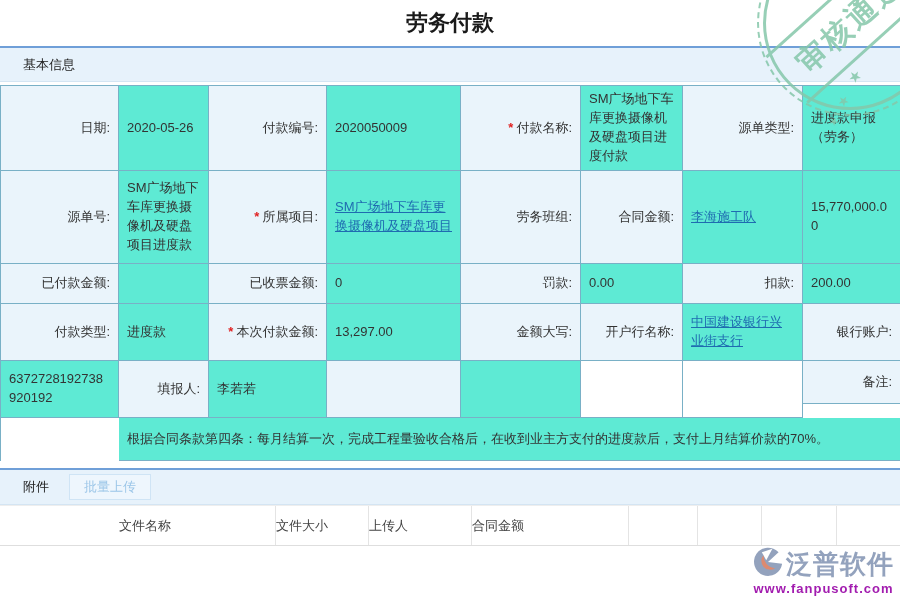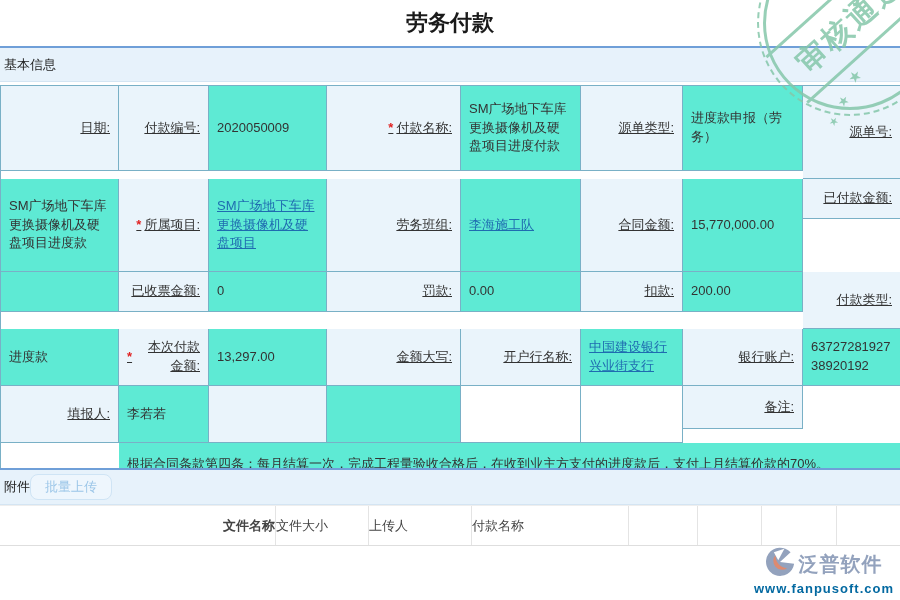--- a/index.html
+++ b/index.html
@@ -8,58 +8,58 @@
     font-family:"Liberation Sans","DejaVu Sans",sans-serif;color:#333;
   }
   .page-title{
     position:absolute;top:8px;left:0;width:900px;text-align:center;
     font-size:22px;font-weight:bold;color:#1a1a1a;
   }
   
   .bar{
     position:absolute;left:0;width:900px;height:36px;box-sizing:border-box;
     background:#e7f2fb;border-top:2px solid #6f9fd8;border-bottom:1px solid #d4e5f3;
-    display:flex;align-items:center;padding-left:4px;font-size:13px;color:#222;
+    display:flex;align-items:center;padding-left:23px;font-size:13px;color:#222;
   }
   #basic-bar{top:46px;}
-  #attach-bar{top:468px;height:37px;gap:0;}
+  #attach-bar{top:468px;height:37px;gap:20px;}
   .upload-btn{
-    background:#eef6fd;border:1px solid #cfe4f5;border-radius:8px;
+    background:#eef6fd;border:1px solid #cfe4f5;border-radius:0;
     color:#9cc6e8;font-size:13px;padding:3px 14px;cursor:pointer;
   }
   
   .form-table{
     position:absolute;top:85px;left:0;width:900px;box-sizing:border-box;
     display:grid;grid-template-columns:118px 90px 118px 134px 120px 102px 120px 98px;
     border-top:1px solid #79b0c6;border-left:1px solid #79b0c6;
     font-size:13px;line-height:1.45;
   }
   .cell{
     box-sizing:border-box;border-right:1px solid #79b0c6;border-bottom:1px solid #79b0c6;
     display:flex;align-items:center;padding:3px 8px;overflow:hidden;
   }
-  .lbl{background:#eaf4fb;justify-content:flex-end;text-align:right;text-decoration:underline;}
+  .lbl{background:#eaf4fb;justify-content:flex-end;text-align:right;}
   .val{background:#5eead4;justify-content:flex-start;text-align:left;word-break:break-all;}
   .plain{background:#fff;}
   .r0{height:85px}.r1{height:93px}.r2{height:40px}.r3{height:57px}.r4{height:57px}.r5{height:43px}
   .remark-val{grid-column:2 / 9;}
   .req{color:#e02121;margin-right:3px;font-weight:bold;}
   a.link{color:#1f6cb0;text-decoration:underline;cursor:pointer;word-break:break-all;}
   
   .attach-head{
     position:absolute;top:505px;left:0;width:900px;height:41px;box-sizing:border-box;
     display:grid;grid-template-columns:276px 93px 103px 157px 69px 64px 75px 63px;
     border-top:1px solid #eeeeee;border-bottom:1px solid #dedede;
     font-size:13px;color:#444;background:#fff;
   }
   .ah{
     box-sizing:border-box;border-right:1px solid #e4e4e4;
     display:flex;align-items:center;justify-content:flex-start;
   }
-  .ah.first{justify-content:flex-end;padding-left:15px;font-weight:bold;}
+  .ah.first{justify-content:center;padding-left:15px;}
   .ah.last{border-right:none;}
   
   .stamp{
     position:absolute;left:757px;top:-70px;width:186px;height:186px;
     z-index:50;pointer-events:none;opacity:0.85;color:#85c7aa;
   }
   .ring-outer{position:absolute;inset:0;border:2px dashed #85c7aa;border-radius:50%;}
   .ring-inner{position:absolute;inset:6px;border:3px solid #85c7aa;border-radius:50%;}
   .band{
     position:absolute;left:50%;top:50%;width:170px;height:58px;
@@ -71,22 +71,22 @@
   .star{position:absolute;line-height:1;}
   .st4{left:46px;top:64px;font-size:15px;}
   .st5{left:22px;top:76px;font-size:13px;}
   .st6{left:2px;top:86px;font-size:11px;}
   
   .footer-logo{
     position:absolute;right:6px;top:547px;display:flex;flex-direction:column;
     align-items:center;line-height:1.1;
   }
   .brand-row{display:flex;align-items:center;gap:3px;}
-  .brand-name{font-size:20px;font-weight:bold;color:#93a2bd;letter-spacing:1px;}
-  .brand-url{font-size:13px;font-weight:bold;color:#0369a1;letter-spacing:1px;margin-top:1px;text-align:right;}
+  .brand-name{font-size:26px;font-weight:bold;color:#93a2bd;letter-spacing:1px;}
+  .brand-url{font-size:13px;font-weight:bold;color:#a21caf;letter-spacing:1px;margin-top:1px;text-align:right;}
 </style>
 </head>
 <body>
 
 <div class="page-title">劳务付款</div>
 
 <div class="stamp">
   <div class="ring-outer"></div>
   <div class="ring-inner"></div>
   <div class="band">
@@ -100,20 +100,23 @@
 
 <div class="bar" id="basic-bar">
   <span>基本信息</span>
 </div>
 
 <div class="form-table">
 
   <div class="cell lbl r0">
       <span>日期:</span>
     </div>
+  <div class="cell val r0">
+      <span>2020-05-26</span>
+    </div>
   <div class="cell lbl r0">
       <span>付款编号:</span>
     </div>
   <div class="cell val r0">
       <span>2020050009</span>
     </div>
   <div class="cell lbl r0">
       <span class="req">*</span>
       <span>付款名称:</span>
     </div>
@@ -136,25 +139,25 @@
   <div class="cell lbl r1">
       <span class="req">*</span>
       <span>所属项目:</span>
     </div>
   <div class="cell val r1">
       <a class="link">SM广场地下车库更换摄像机及硬盘项目</a>
     </div>
   <div class="cell lbl r1">
       <span>劳务班组:</span>
     </div>
+  <div class="cell lbl r1">
+      <span>合同金额:</span>
+    </div>
   <div class="cell val r1">
       <a class="link">李海施工队</a>
-    </div>
-  <div class="cell lbl r1">
-      <span>合同金额:</span>
     </div>
   <div class="cell val r1">
       <span>15,770,000.00</span>
     </div>
 
   <div class="cell lbl r2">
       <span>已付款金额:</span>
     </div>
   <div class="cell val r2">
       <span></span>
@@ -239,21 +242,21 @@
   <div class="ah first">
       <span>文件名称</span>
     </div>
   <div class="ah">
       <span>文件大小</span>
     </div>
   <div class="ah">
       <span>上传人</span>
     </div>
   <div class="ah">
-      <span>付款名称</span>
+      <span>合同金额</span>
     </div>
   <div class="ah"></div>
   <div class="ah"></div>
   <div class="ah"></div>
   <div class="ah last"></div>
 </div>
 
 <div class="footer-logo">
   <div class="brand-row">
     <span>

